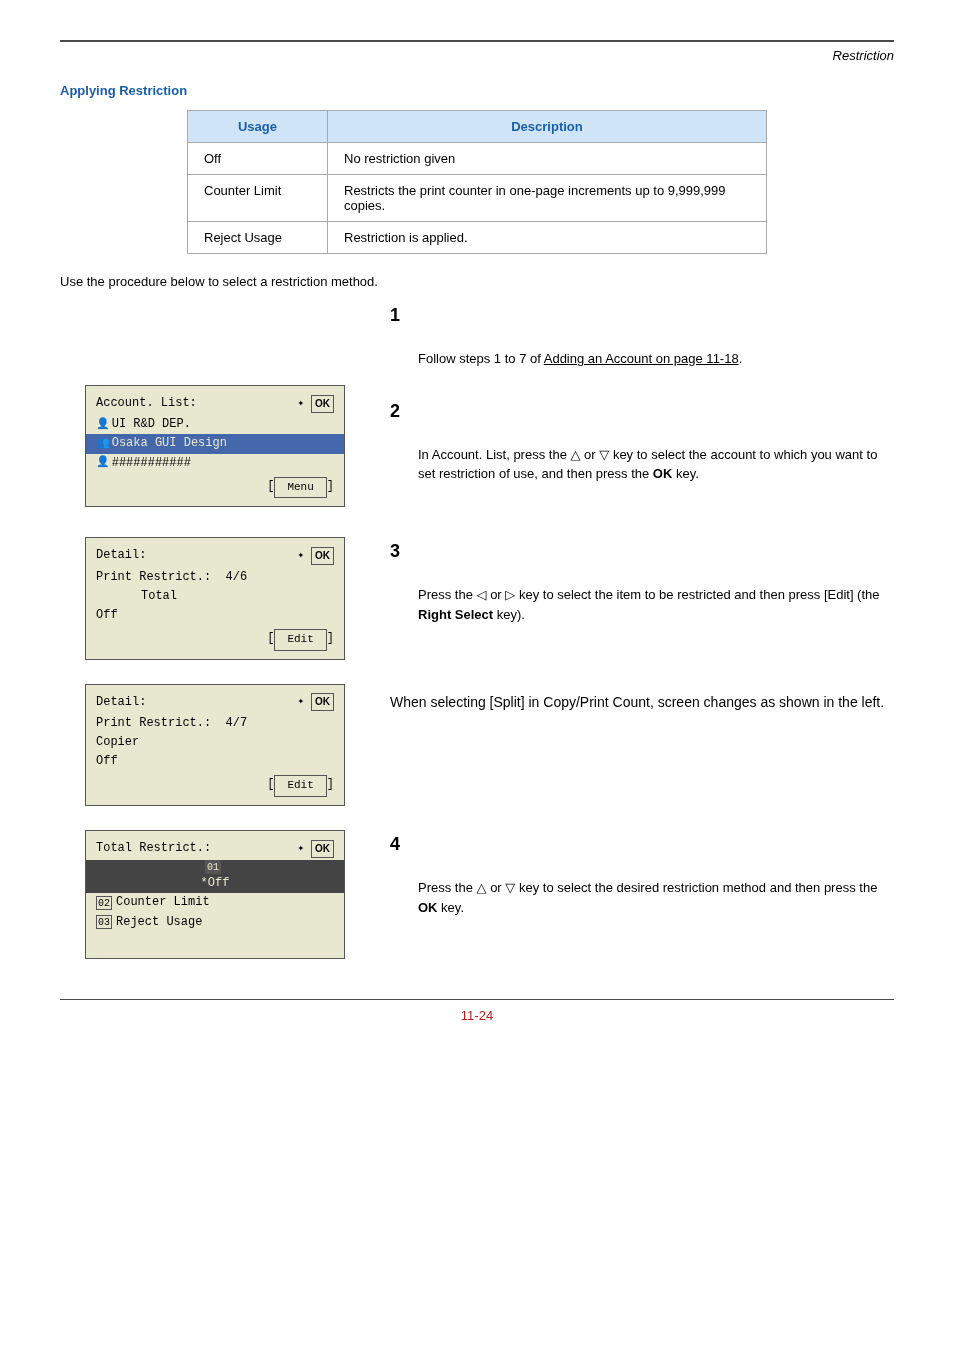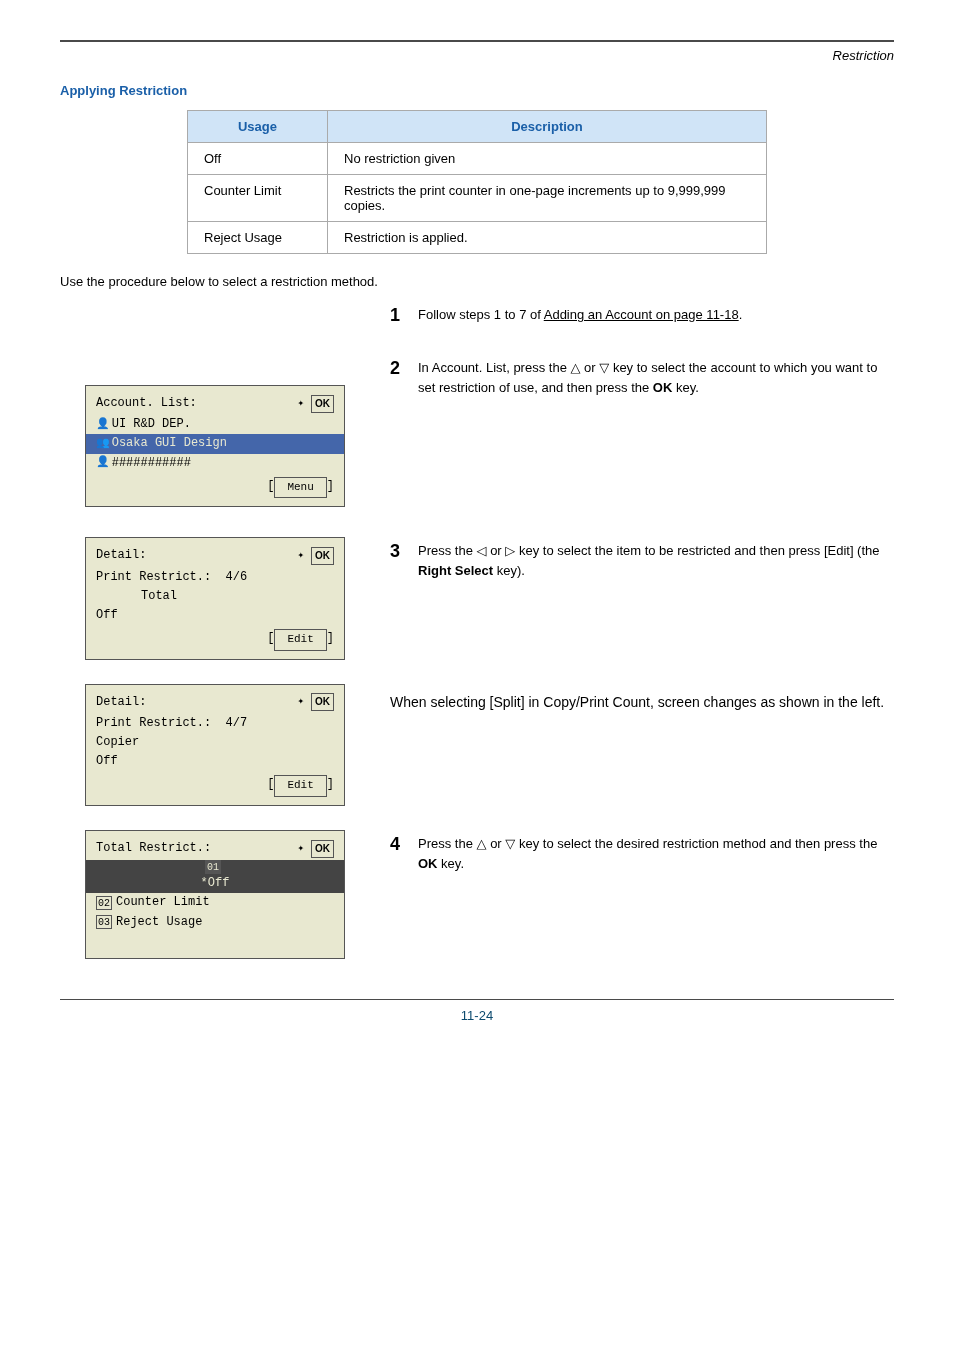--- a/index.html
+++ b/index.html
@@ -81,20 +81,21 @@
       font-size: 18px;
       font-weight: bold;
       margin-right: 8px;
       min-width: 20px;
       flex-shrink: 0;
     }
 
     .step-text {
       font-size: 13px;
       line-height: 1.5;
+      margin-top: 44px;
     }
 
     .step-text a, .step-text .link {
       text-decoration: underline;
       color: #000;
     }
 
     
     .lcd-screen {
       border: 1.5px solid #555;
@@ -181,21 +182,21 @@
     
     .bottom-rule {
       border-top: 1.5px solid #4a4a4a;
       margin-top: 40px;
       margin-bottom: 8px;
     }
 
     .footer {
       text-align: center;
       font-size: 13px;
-      color: #0c4a6e;
+      color: #b91c1c;
     }
 
     .bold { font-weight: bold; }
 
     
     .lcd-num {
       display: inline-block;
       border: 1px solid #555;
       font-size: 10px;
       width: 16px;

